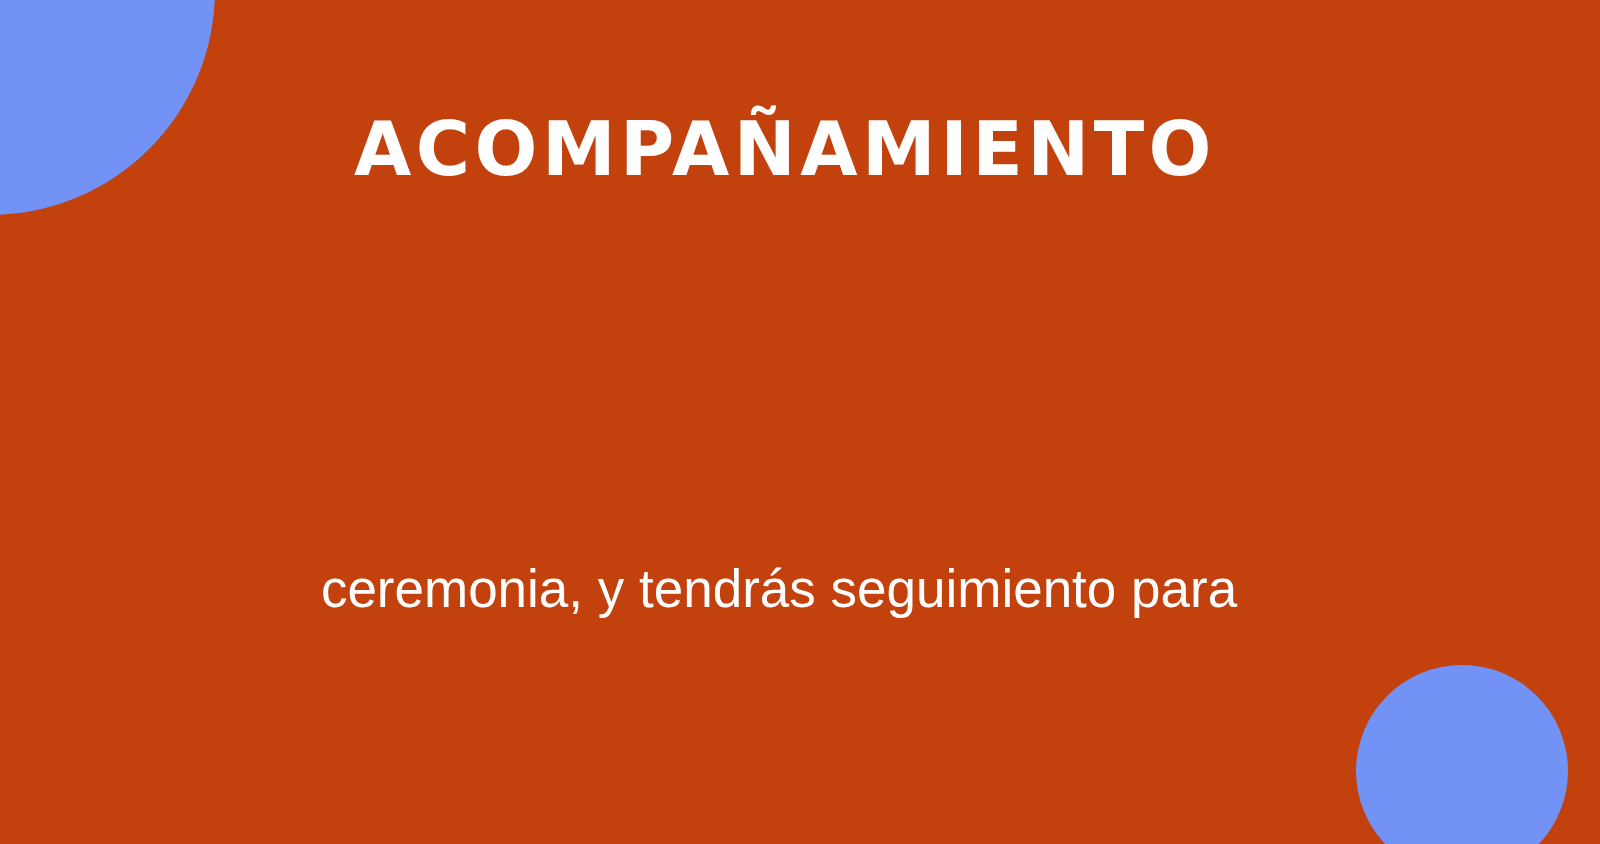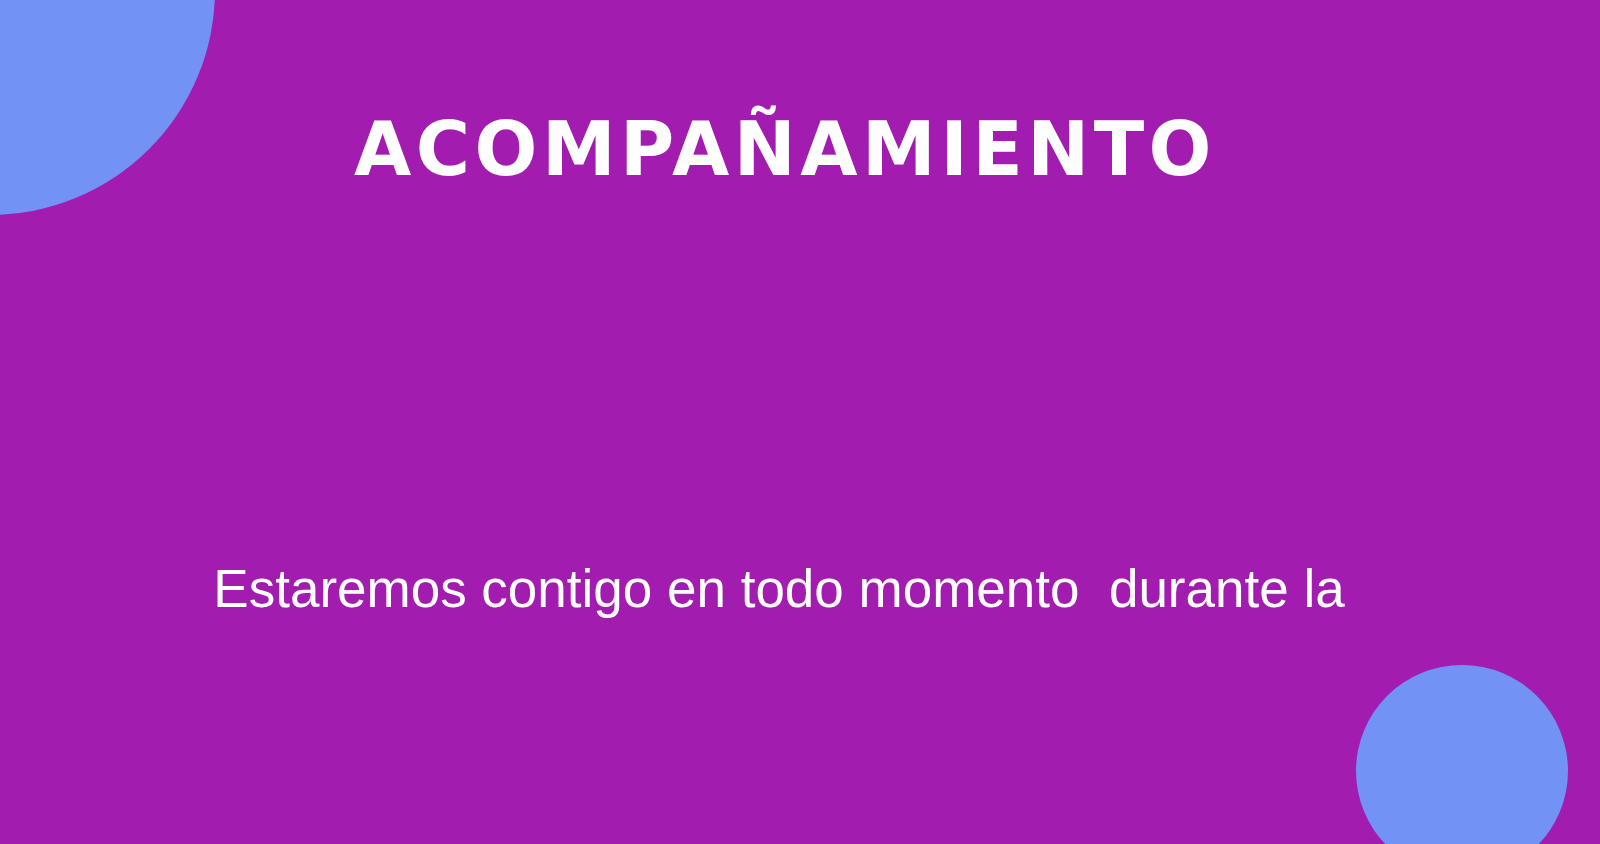--- a/index.html
+++ b/index.html
@@ -11,21 +11,21 @@
     height: 844px;
     overflow: hidden;
     font-family: "Liberation Sans", sans-serif;
     background: #5681F0;
   }
 
   .slide {
     position: relative;
     width: 1600px;
     height: 844px;
-    background: #a21caf;
+    background: #c2410c;
     overflow: hidden;
   }
 
   
   .deco-circle {
     position: absolute;
     border-radius: 50%;
     background: #7392F5;
     pointer-events: none;
   }
@@ -90,19 +90,18 @@
 
   <div class="deco-circle deco-circle--top-left"></div>
 
   <div class="deco-circle deco-circle--bottom-right"></div>
 
   <div class="content">
 
     <h1 class="slide-title">ACOMPAÑAMIENTO</h1>
 
     <div class="slide-body">
-      <span class="body-line">Estaremos contigo en todo momento  durante la</span>
       <span class="body-line">ceremonia, y tendrás seguimiento para</span>
       
     </div>
 
   </div>
 </div>
 
 </body></html>

